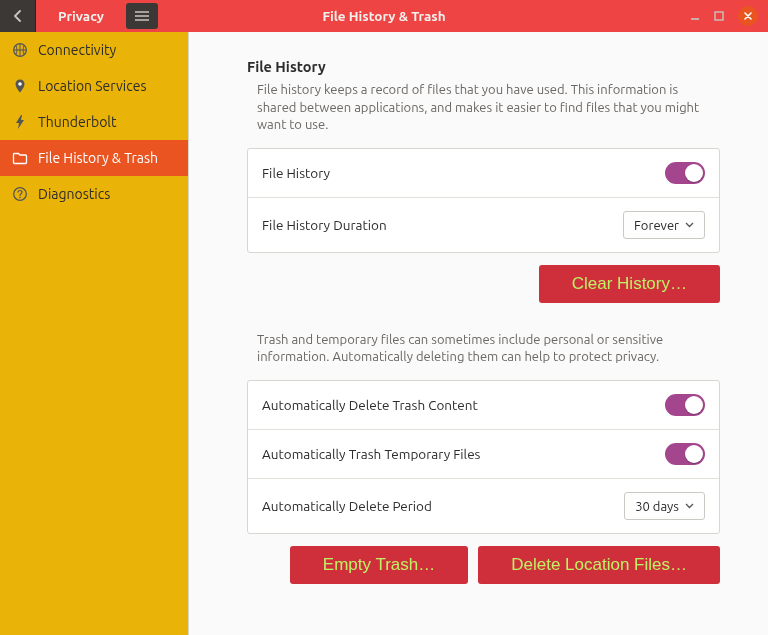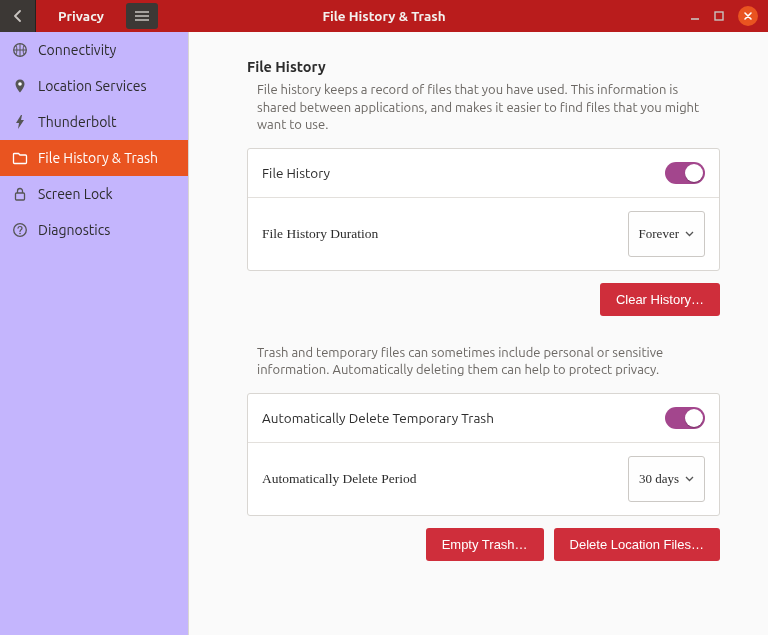--- a/index.html
+++ b/index.html
@@ -1,43 +1,43 @@
 <!DOCTYPE html>
 <html><head>
 <meta charset="utf-8">
 <style>
 * { box-sizing: border-box; margin: 0; padding: 0; }
 body { font-family: Ubuntu, "Segoe UI", sans-serif; font-size: 14px; color: #333; background: #fafafa; width: 768px; height: 635px; overflow: hidden; }
-.titlebar { height: 32px; background: #b91c1c; display: flex; align-items: center; color: #e8e8e6; position: relative; }
+.titlebar { height: 32px; background: #ef4444; display: flex; align-items: center; color: #e8e8e6; position: relative; }
 .tb-back { width: 36px; height: 32px; display: flex; align-items: center; justify-content: center; background: #3c3835; border-right: 1px solid #252220; }
 .tb-left-title { font-weight: 700; margin-left: 22px; font-size: 13.5px; color: #f3f1ee; }
 .tb-menu { width: 32px; height: 26px; margin-left: 22px; background: #3c3835; border-radius: 3px; display: flex; align-items: center; justify-content: center; }
 .tb-center-title { position: absolute; left: 50%; transform: translateX(-50%); font-weight: 700; font-size: 13.5px; color: #f3f1ee; }
 .tb-controls { margin-left: auto; display: flex; align-items: center; gap: 14px; padding-right: 10px; }
 .tb-min, .tb-max { color: #c8c4c0; font-size: 12px; }
 .tb-close { width: 20px; height: 20px; border-radius: 50%; background: #e95420; display: flex; align-items: center; justify-content: center; }
 .layout { display: flex; height: calc(100% - 32px); }
-.sidebar { width: 189px; background: #c4b5fd; border-right: 1px solid #d9d6d2; }
+.sidebar { width: 189px; background: #eab308; border-right: 1px solid #d9d6d2; }
 .sb-item { display: flex; align-items: center; padding: 10px 12px; gap: 10px; color: #2c2c2c; font-size: 14px; cursor: pointer; }
 .sb-item.active { background: #e95420; color: #fff; }
 .sb-icon { width: 16px; height: 16px; display: flex; align-items: center; justify-content: center; color: #555; }
 .sb-item.active .sb-icon { color: #fff; }
 .content { flex: 1; padding: 26px 48px 26px 58px; overflow: auto; background: #fafafa; }
 .section-title { font-weight: 700; font-size: 14.5px; color: #2c2c2c; margin-bottom: 6px; }
 .section-desc { font-size: 13px; color: #6b6763; line-height: 1.35; margin-bottom: 14px; max-width: 460px; margin-left: 10px; }
 .card { border: 1px solid #d9d6d2; border-radius: 3px; background: #fff; }
 .row { display: flex; align-items: center; justify-content: space-between; padding: 13px 14px; }
-.row + .row { border-top: 1px solid #e3e0dc; font-family: Liberation Serif, serif; }
+.row + .row { border-top: 1px solid #e3e0dc; }
 .row-label { font-size: 13.5px; color: #2c2c2c; }
 .switch { width: 40px; height: 22px; border-radius: 11px; position: relative; cursor: pointer; }
 .switch.on { background: #a3468d; }
 .switch .knob { position: absolute; width: 18px; height: 18px; border-radius: 50%; background: #fff; top: 2px; right: 2px; box-shadow: 0 1px 1px rgba(0,0,0,.25); }
-.dropdown { border: 1px solid #ccc9c5; border-radius: 3px; padding: 14px 10px; font-size: 13px; background: #fefefe; display: flex; align-items: center; gap: 6px; cursor: pointer; color: #2c2c2c; }
+.dropdown { border: 1px solid #ccc9c5; border-radius: 3px; padding: 6px 10px; font-size: 13px; background: #fefefe; display: flex; align-items: center; gap: 6px; cursor: pointer; color: #2c2c2c; }
 .btn-row { display: flex; justify-content: flex-end; gap: 10px; margin-top: 12px; margin-bottom: 28px; }
-.btn { background: #cf2e3b; color: #ffffff; border: none; border-radius: 3px; padding: 9px 16px; font-size: 13px; cursor: pointer; }
+.btn { background: #cf2e3b; color: #bef264; border: none; border-radius: 3px; padding: 9px 33px; font-size: 17px; cursor: pointer; }
 svg { display: block; }
 </style>
 </head>
 <body>
 
 <div class="titlebar">
   <div class="tb-back">
     <svg width="10" height="12" viewBox="0 0 10 12">
         <path d="M7 1 L2 6 L7 11" stroke="#c8c4c0" stroke-width="1.8" fill="none" stroke-linecap="round" stroke-linejoin="round"></path>
       </svg>
@@ -100,29 +100,20 @@
       <span class="sb-icon">
           <svg width="16" height="16" viewBox="0 0 16 16">
             <path d="M1.5 4v8.5c0 .6.4 1 1 1h11c.6 0 1-.4 1-1V6c0-.6-.4-1-1-1H8L6.5 3.5h-4c-.6 0-1 .4-1 .5z" stroke="#fff" stroke-width="1.3" fill="none"></path>
           </svg>
         </span>
       <span>File History &amp; Trash</span>
     </div>
     <div class="sb-item">
       <span class="sb-icon">
           <svg width="16" height="16" viewBox="0 0 16 16">
-            <rect x="3.5" y="7" width="9" height="7" rx="1" stroke="#555" stroke-width="1.3" fill="none"></rect>
-            <path d="M5.5 7V5a2.5 2.5 0 0 1 5 0v2" stroke="#555" stroke-width="1.3" fill="none"></path>
-          </svg>
-        </span>
-      <span>Screen Lock</span>
-    </div>
-    <div class="sb-item">
-      <span class="sb-icon">
-          <svg width="16" height="16" viewBox="0 0 16 16">
             <circle cx="8" cy="8" r="6.3" stroke="#555" stroke-width="1.3" fill="none"></circle>
             <path d="M6 6.2c.2-1 1-1.7 2-1.7 1.1 0 2 .8 2 1.8 0 .9-.6 1.3-1.3 1.8-.5.4-.7.7-.7 1.4" stroke="#555" stroke-width="1.2" fill="none" stroke-linecap="round"></path>
             <circle cx="8" cy="11.5" r=".8" fill="#555"></circle>
           </svg>
         </span>
       <span>Diagnostics</span>
     </div>
   </div>
 
   <div class="content">
@@ -149,21 +140,27 @@
     </div>
 
     <div class="btn-row">
       <button class="btn">Clear History…</button>
     </div>
 
     <div class="section-desc">Trash and temporary files can sometimes include personal or sensitive information. Automatically deleting them can help to protect privacy.</div>
 
     <div class="card">
       <div class="row">
-        <span class="row-label">Automatically Delete Temporary Trash</span>
+        <span class="row-label">Automatically Delete Trash Content</span>
+        <div class="switch on">
+            <div class="knob"></div>
+          </div>
+      </div>
+      <div class="row">
+        <span class="row-label">Automatically Trash Temporary Files</span>
         <div class="switch on">
             <div class="knob"></div>
           </div>
       </div>
       <div class="row">
         <span class="row-label">Automatically Delete Period</span>
         <div class="dropdown">
           <span>30 days</span>
           <svg width="9" height="6" viewBox="0 0 9 6">
               <path d="M1 1l3.5 3.5L8 1" stroke="#555" stroke-width="1.3" fill="none"></path>

